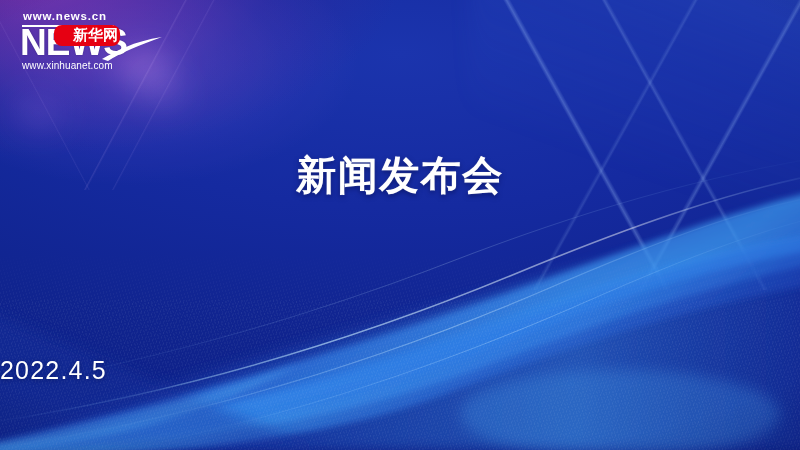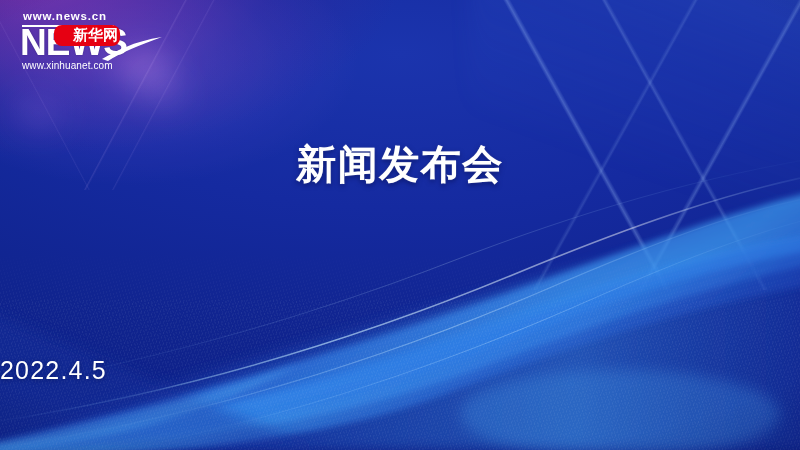--- a/index.html
+++ b/index.html
@@ -158,21 +158,21 @@
     font-size: 40px;
     font-weight: bold;
     letter-spacing: 1.5px;
     line-height: 62px;
     font-family: "DejaVu Sans", "Liberation Sans", sans-serif;
     text-shadow:
        0 2px 5px rgba(4,10,70,0.55),
        0 0 1px rgba(255,255,255,0.5);
     white-space: nowrap;
   }
-  #title-line-2 { margin-top: 1px; }
+  #title-line-2 { margin-top: 12px; }
 
   #event-date {
     position: absolute;
     left: 0; right: 0; top: 356px;
     color: #ffffff;
     font-size: 25px;
     letter-spacing: 1.2px;
     font-family: "Liberation Sans", "DejaVu Sans", sans-serif;
     text-shadow: 0 1px 4px rgba(4,10,70,0.5);
   }

